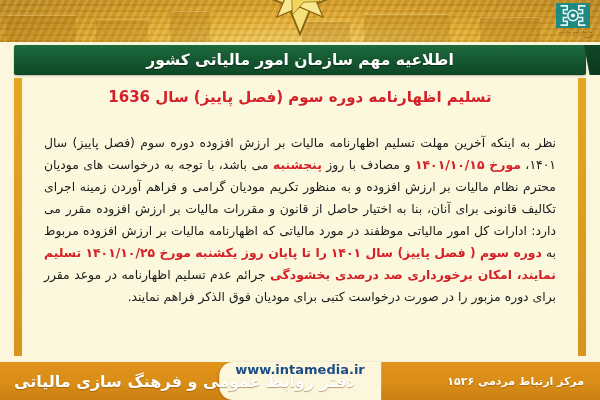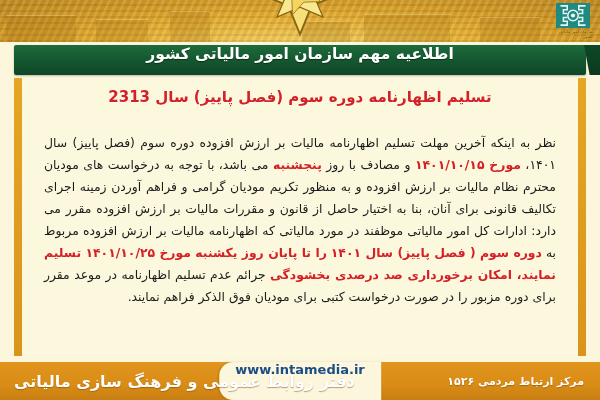--- a/index.html
+++ b/index.html
@@ -60,21 +60,21 @@
   .logo .lbl{
     font-size:4px;color:#7a5a12;margin-top:1px;letter-spacing:.2px;
   }
 
   
   .band{
     position:absolute;top:45px;right:14px;left:14px;height:30px;
     background:linear-gradient(180deg,#1d6b3c 0%, #14562f 55%, #0f4726 100%);
     border-radius:2px;
     box-shadow:0 1px 2px rgba(0,0,0,.25);
-    display:flex;align-items:flex-start;justify-content:center;
+    display:flex;align-items:center;justify-content:center;
   }
   .band .t{
     color:#ffffff;font-weight:bold;font-size:15.5px;
     letter-spacing:.2px;
     text-shadow:0 1px 1px rgba(0,0,0,.45);
   }
   .band::before{
     content:"";position:absolute;right:-14px;top:0;width:16px;height:30px;
     background:linear-gradient(180deg,#0f4726,#0b3a1f);
     clip-path:polygon(0 0,100% 0,100% 100%,35% 100%);
@@ -185,21 +185,21 @@
   </div>
 
   <div class="band">
     <span class="t">اطلاعیه مهم سازمان امور مالیاتی کشور</span>
   </div>
 
   <div class="paper">
     <div class="stripe-l"></div>
     <div class="stripe-r"></div>
 
-    <div class="subtitle">تسلیم اظهارنامه دوره سوم (فصل پاییز) سال 2313</div>
+    <div class="subtitle">تسلیم اظهارنامه دوره سوم (فصل پاییز) سال 1636</div>
 
     <div class="body-text">
       <p><span>نظر به اینکه آخرین مهلت تسلیم اظهارنامه مالیات بر ارزش افزوده دوره سوم (فصل پاییز) سال ۱۴۰۱، </span><span class="red">مورخ ۱۴۰۱/۱۰/۱۵</span><span> و مصادف با روز </span><span class="red">پنجشنبه</span><span> می باشد، با توجه به درخواست های مودیان محترم نظام مالیات بر ارزش افزوده و به منظور تکریم مودیان گرامی و فراهم آوردن زمینه اجرای تکالیف قانونی برای آنان، بنا به اختیار حاصل از قانون و مقررات مالیات بر ارزش افزوده مقرر می دارد: ادارات کل امور مالیاتی موظفند در مورد مالیاتی که اظهارنامه مالیات بر ارزش افزوده مربوط به </span><span class="red">دوره سوم ( فصل پاییز) سال ۱۴۰۱</span><span> </span><span class="red">را تا پایان روز یکشنبه مورخ ۱۴۰۱/۱۰/۲۵ تسلیم نمایند، امکان برخورداری صد درصدی بخشودگی</span><span> جرائم عدم تسلیم اظهارنامه در موعد مقرر برای دوره مزبور را در صورت درخواست کتبی برای مودیان فوق الذکر فراهم نمایند.</span></p>
     </div>
   </div>
 
   <div class="footer">
     <span class="right-txt">مركز ارتباط مردمی ۱۵۲۶</span>
     <div class="url">
       <span>www.intamedia.ir</span>

